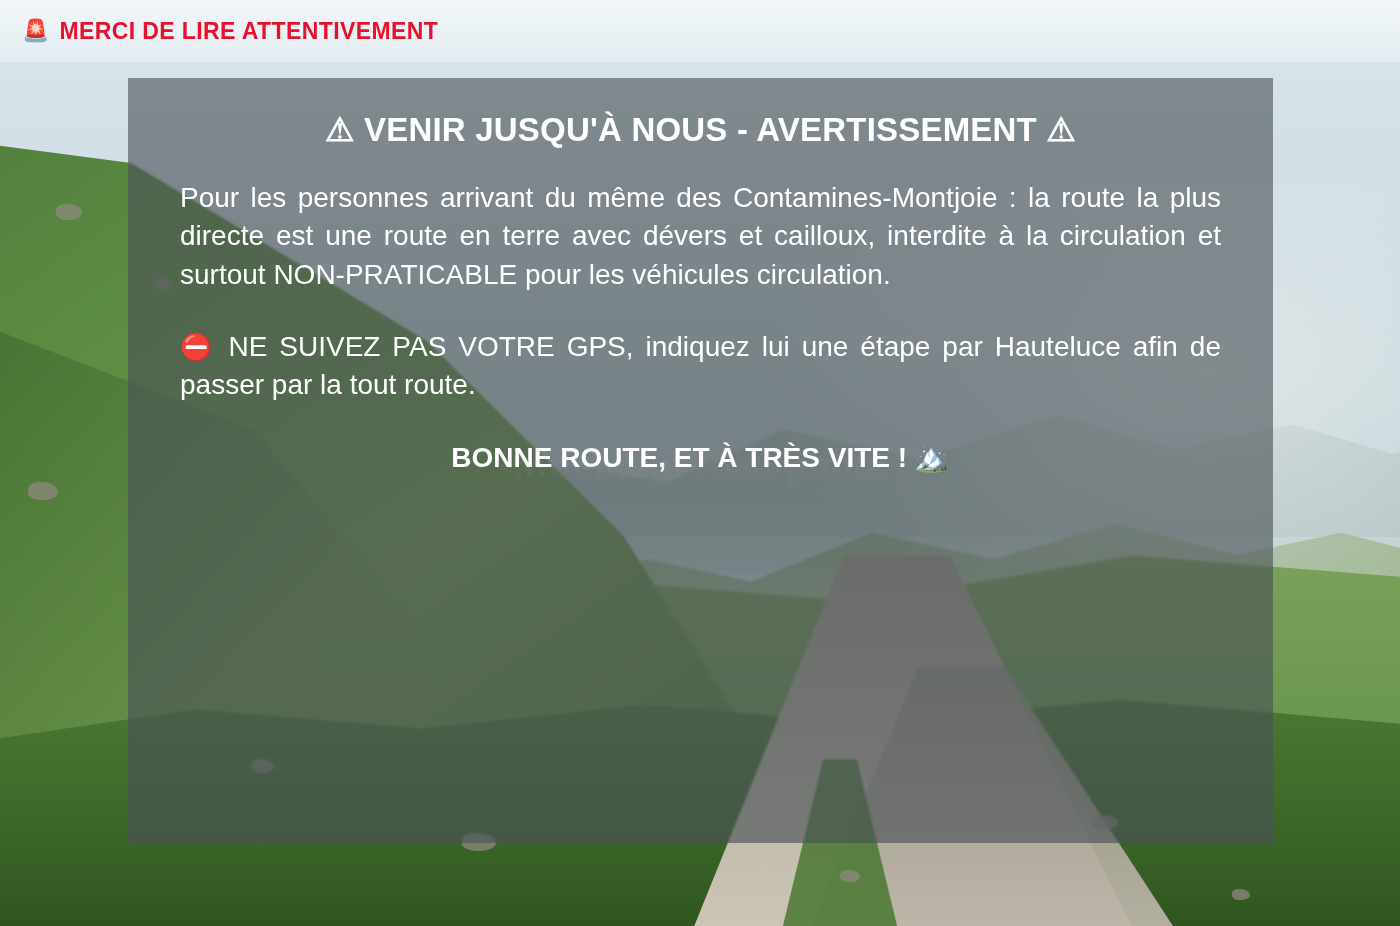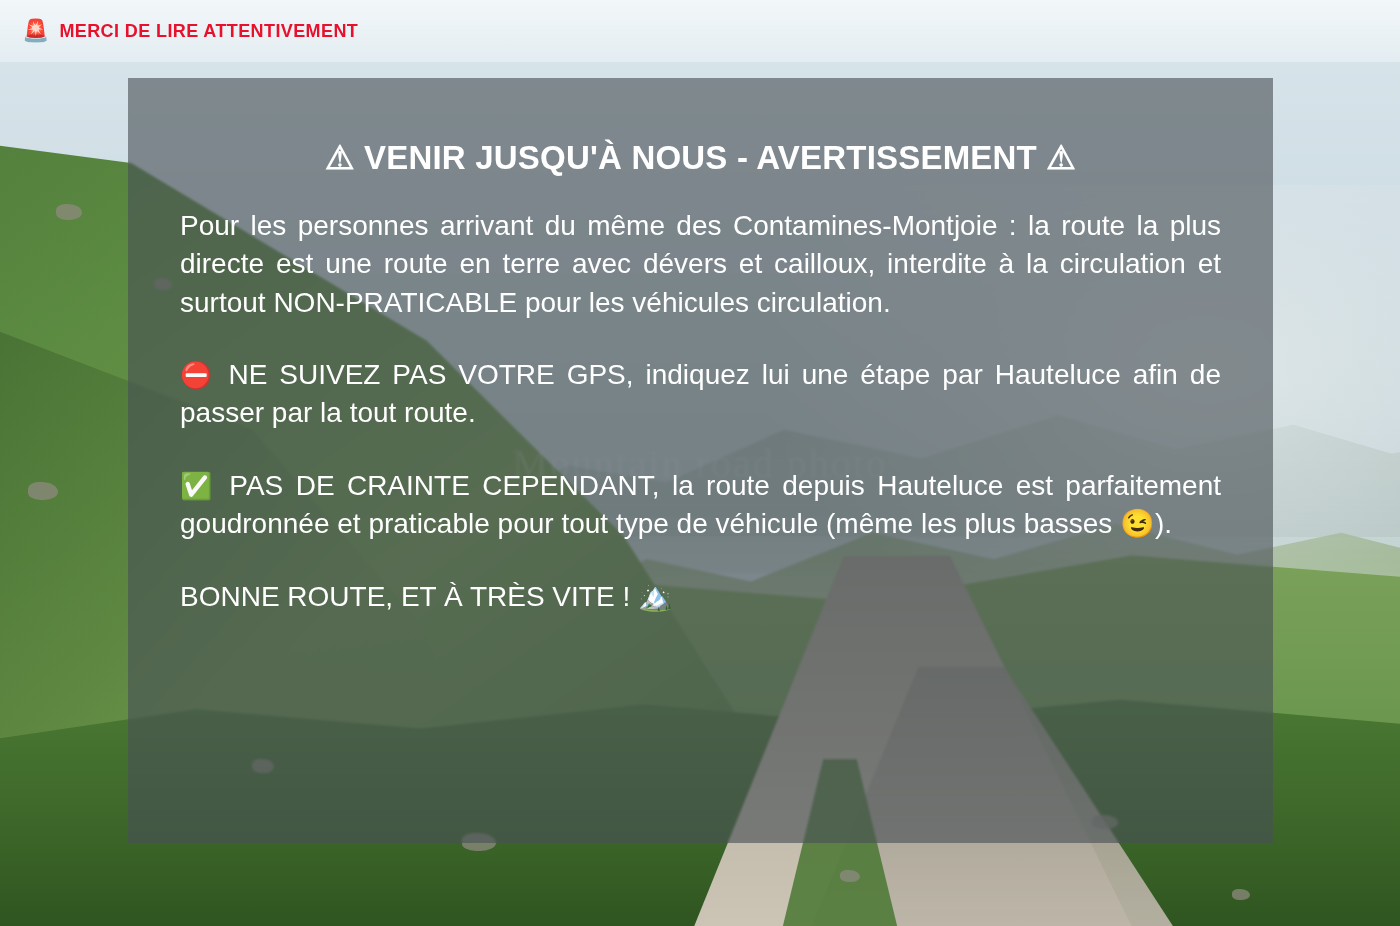--- a/index.html
+++ b/index.html
@@ -164,55 +164,55 @@
     box-sizing: border-box;
     background: linear-gradient(to bottom, rgba(244,248,250,0.92), rgba(238,244,247,0.55));
   }
   .top-banner .emoji {
     font-size: 22px;
     line-height: 1;
   }
   .top-banner .banner-text {
     color: #e8112d;
     font-weight: bold;
-    font-size: 18px;
+    font-size: 23px;
     letter-spacing: 0.4px;
   }
 
   
   .card {
     position: absolute;
     left: 128px;
     top: 78px;
     width: 1145px;
     height: 765px;
     background: rgba(72, 80, 86, 0.62);
     box-sizing: border-box;
-    padding: 54px 52px 30px 52px;
+    padding: 26px 52px 30px 52px;
     color: #ffffff;
     backdrop-filter: blur(1px);
   }
   .card-title {
     text-align: center;
     font-size: 33px;
     font-weight: bold;
     letter-spacing: 0.2px;
     margin: 6px 0 30px 0;
     white-space: nowrap;
   }
   .para {
     font-size: 28px;
     line-height: 1.37;
     text-align: justify;
     text-justify: inter-word;
     margin: 0 0 34px 0;
   }
   .para:last-child { margin-bottom: 0; }
   .para b { font-weight: normal; }
-  .nojust { text-align: left; }
+  .nojust { text-align: center; font-weight: bold; }
   .emoji-inline {
     font-size: 26px;
   }
 </style>
 </head>
 <body>
 
 <div class="page">
 
   <div class="photo">
@@ -243,18 +243,17 @@
   <div class="top-banner">
     <span class="emoji">🚨</span>
     <span class="banner-text">MERCI DE LIRE ATTENTIVEMENT</span>
   </div>
 
   <div class="card">
     <div class="card-title">⚠ VENIR JUSQU'À NOUS - AVERTISSEMENT ⚠</div>
     <div id="paragraphs">
         <div class="para"><span>Pour les personnes arrivant du même des Contamines-Montjoie : la route la plus directe est une route en terre avec dévers et cailloux, </span><b>interdite à la circulation</b><span> et surtout </span><b>NON-PRATICABLE</b><span> pour les véhicules circulation.</span></div>
         <div class="para"><span class="emoji-inline">⛔</span><span> NE SUIVEZ PAS VOTRE GPS, indiquez lui une étape par Hauteluce afin de passer par la tout route.</span></div>
-        <div class="para"><span class="emoji-inline">✅</span><span> PAS DE CRAINTE CEPENDANT, </span><b>la route depuis Hauteluce est parfaitement goudronnée et praticable</b><span> pour tout type de véhicule (même les plus basses 😉).</span></div>
         <div class="para nojust"><span>BONNE ROUTE, ET À TRÈS VITE ! 🏔️</span></div>
       </div>
   </div>
 
 </div>
 
 </body></html>

